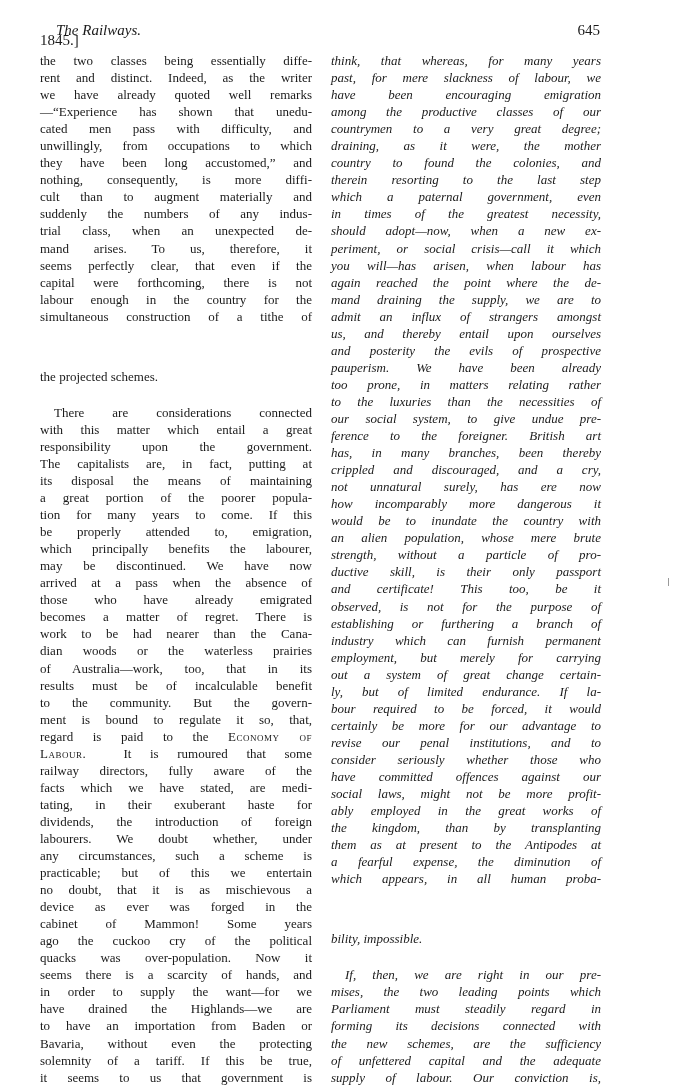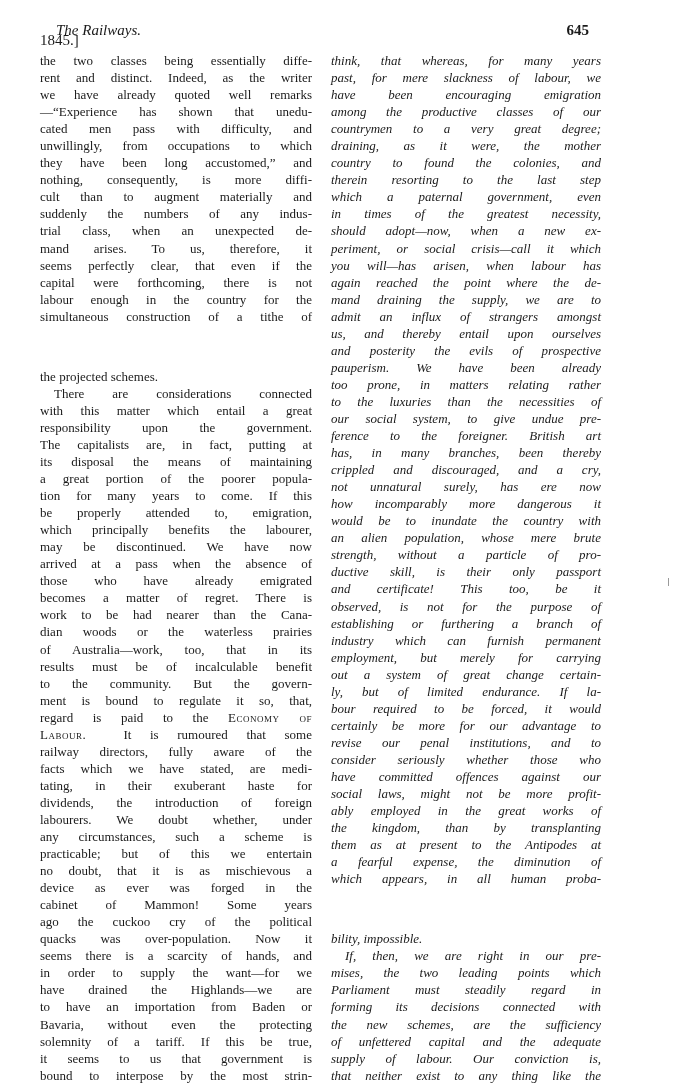--- a/index.html
+++ b/index.html
@@ -31,23 +31,22 @@
     .page-header .running-title {
       position: absolute;
       left: 16px;
       right: 0;
       text-align: left;
       font-style: italic;
       top: 0;
     }
     .page-header .page-number {
       position: absolute;
-      right: 11px;
+      right: 0;
       top: 0;
-      font-weight: bold;
     }
     .column {
       position: absolute;
       top: 52px;
       width: 272px;
       font-size: 13px;
       line-height: 17.05px;
     }
     .col-left {
       left: 40px;
@@ -64,20 +63,21 @@
       text-align-last: justify;
       height: 17.05px;
       overflow: visible;
     }
     .line.last {
       text-align-last: left;
       margin-top: 43px;
     }
     .line.indent {
       padding-left: 14px;
+      margin-top: 19px;
     }
     .sc {
       font-variant: small-caps;
       letter-spacing: 0.5px;
     }
     .speck {
       position: absolute;
       left: 668px;
       top: 578px;
       width: 1px;

